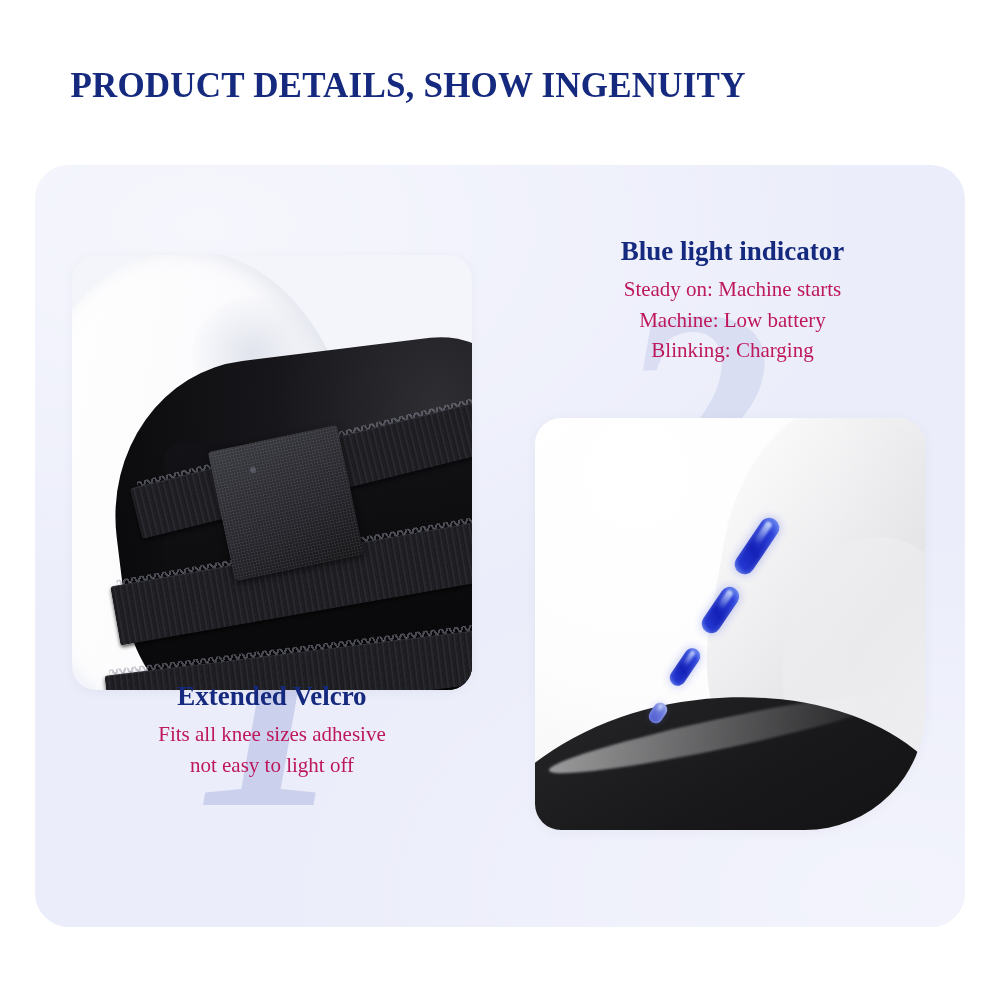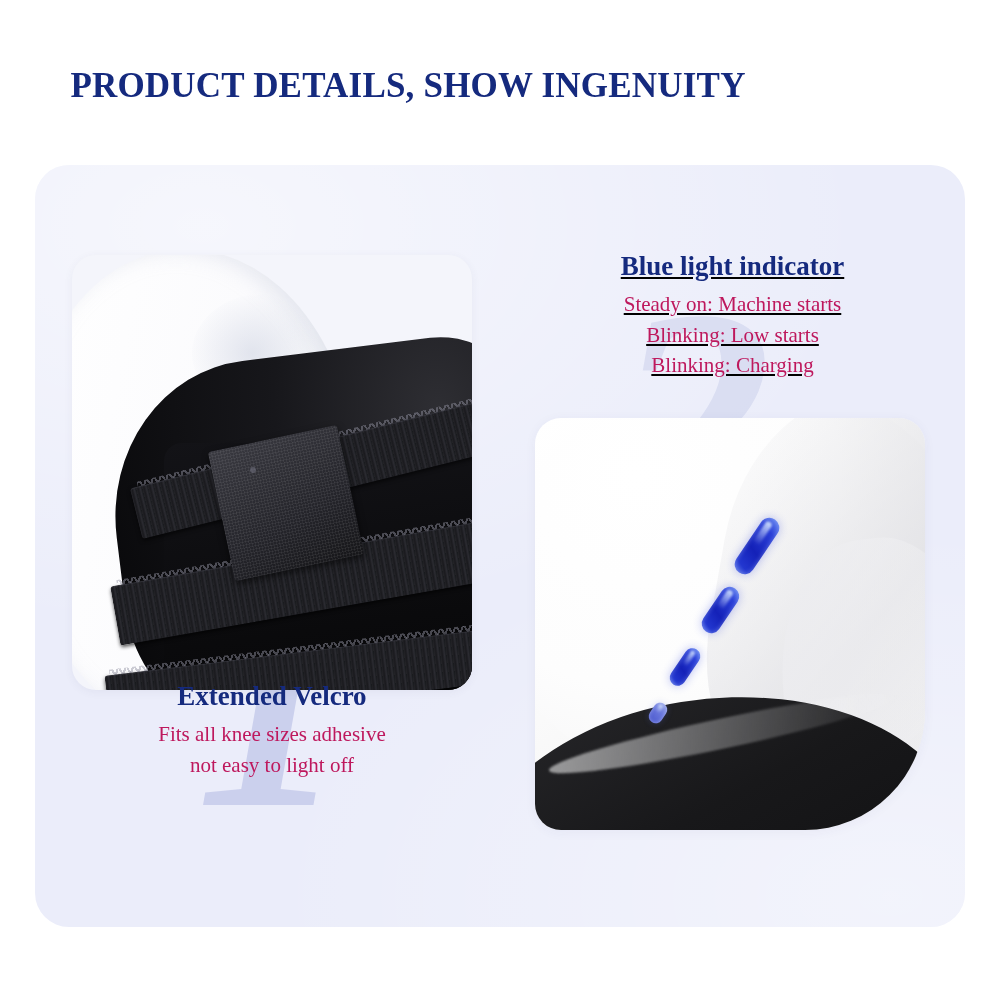--- a/index.html
+++ b/index.html
@@ -318,21 +318,21 @@
     white-space: nowrap;
   }
   .block-lines {
     font-family: "Liberation Serif", "DejaVu Serif", serif;
     font-size: 21px;
     color: #be185d;
     line-height: 1.44;
   }
   .block-lines div { white-space: nowrap; }
 
-  #text-right  { left: 545px; top: 250px; width: 375px; text-decoration: underline; }
+  #text-right  { left: 545px; top: 235px; width: 375px; }
   #text-left   { left:  72px; top: 680px; width: 400px; }
 </style>
 </head>
 <body>
 
 <div id="page">
 
   <div id="title">PRODUCT DETAILS, SHOW INGENUITY</div>
 
   <div id="backdrop">
@@ -370,21 +370,21 @@
     <div class="led" id="led-1"></div>
     <div class="led" id="led-2"></div>
     <div class="led" id="led-3"></div>
     <div class="led" id="led-4"></div>
   </div>
 
   <div class="text-block" id="text-right">
     <div class="block-heading">Blue light indicator</div>
     <div class="block-lines">
       <div>Steady on: Machine starts</div>
-      <div>Blinking: Low starts</div>
+      <div>Machine: Low battery</div>
       <div>Blinking: Charging</div>
     </div>
   </div>
 
   <div class="text-block" id="text-left">
     <div class="block-heading">Extended Velcro</div>
     <div class="block-lines">
       <div>Fits all knee sizes adhesive</div>
       <div>not easy to light off</div>
     </div>

